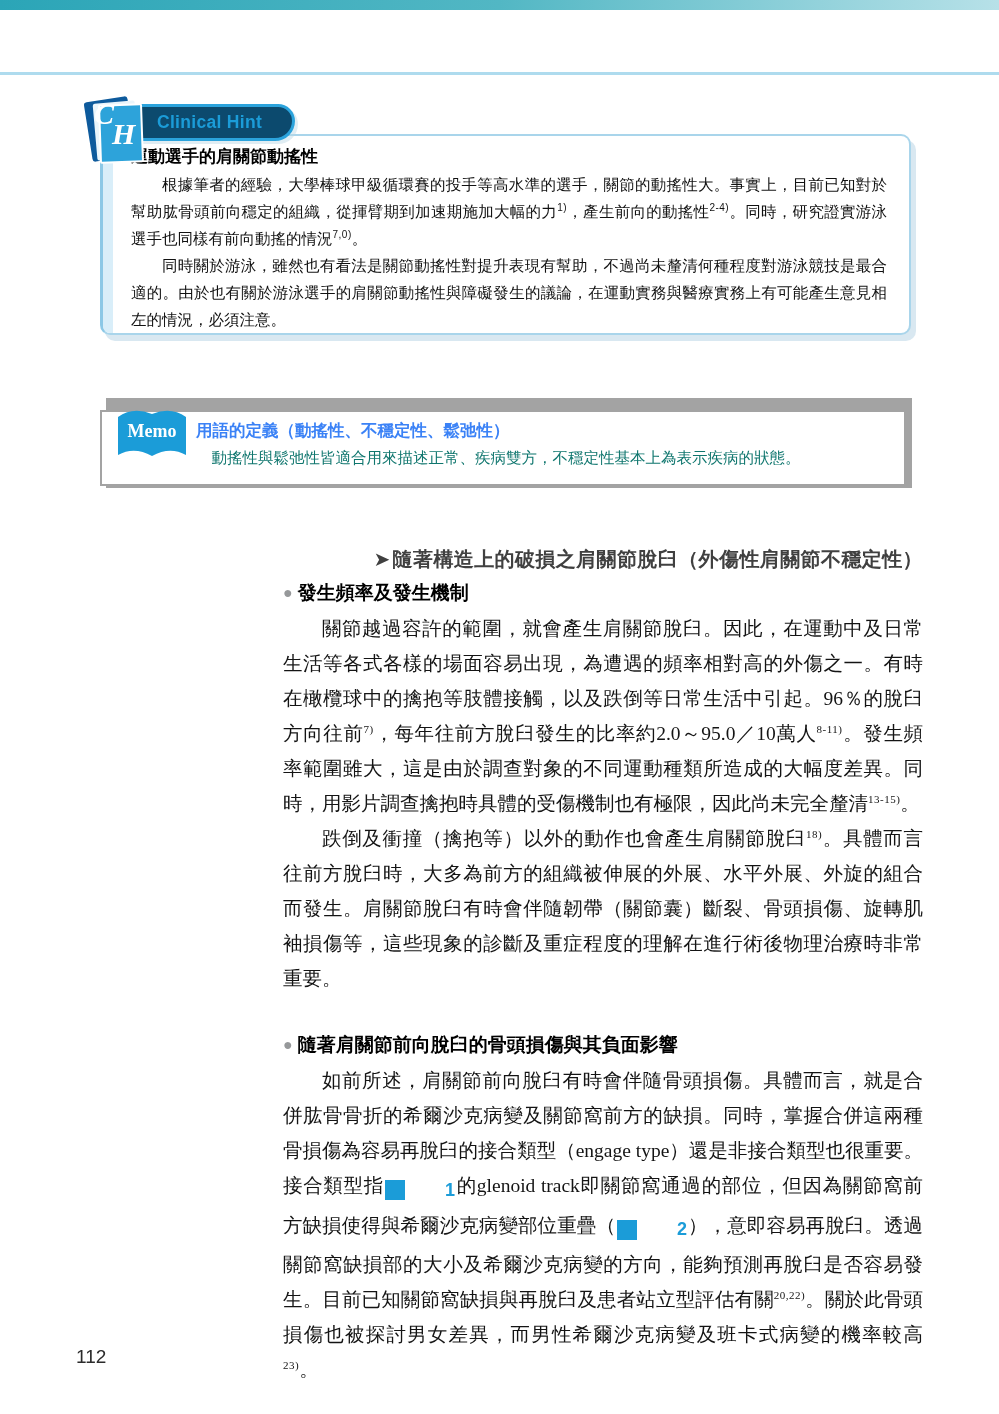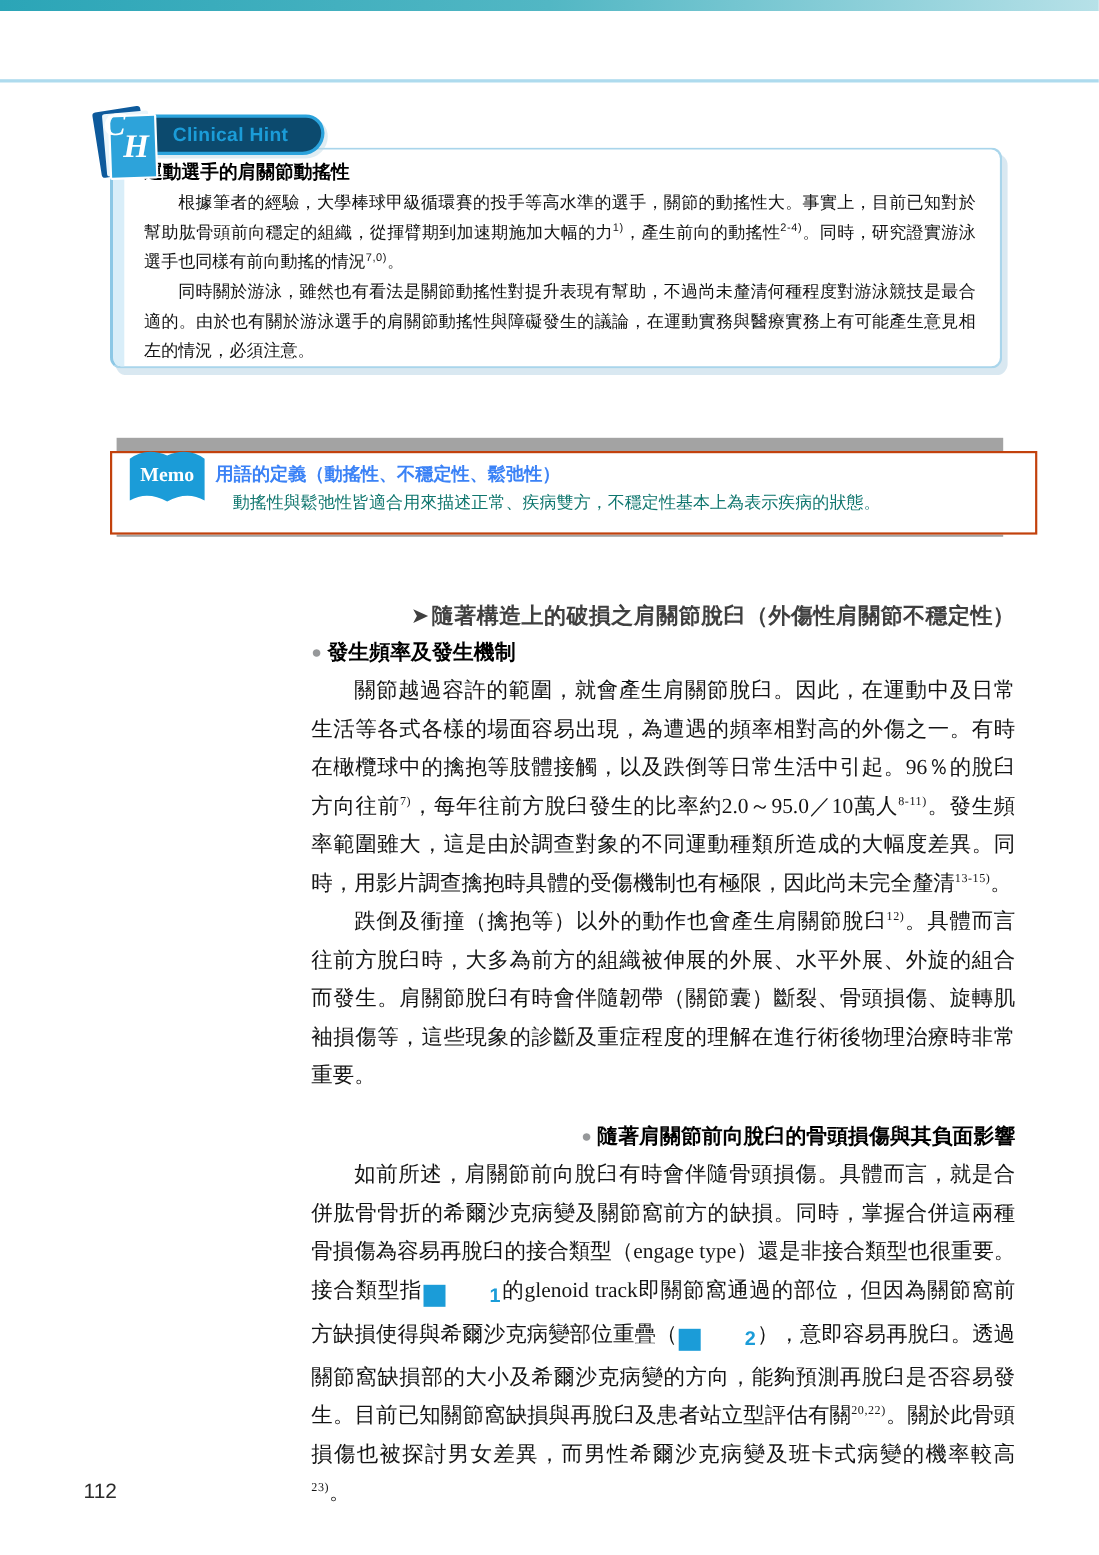--- a/index.html
+++ b/index.html
@@ -33,38 +33,38 @@
     border:2px solid #a9d5eb;border-left:3px solid #8cc8e6;border-radius:10px;
     box-shadow:5px 6px 0 rgba(186,214,229,.55);z-index:1;}
   .ch-box::before{content:"";position:absolute;left:0;top:0;bottom:0;width:10px;background:#d9eef9;border-radius:7px 0 0 7px;}
   .ch-box-inner{position:absolute;left:28px;right:22px;top:9px;}
   .ch-title{margin:0 0 3px;font-size:17px;font-weight:700;color:#000;}
   .ch-para{margin:0;font-size:15.5px;line-height:27px;text-indent:2em;text-align:justify;color:#111;}
   .ch-para sup.ref{font-size:10px;}
 
   
   .memo-shadow{position:absolute;left:106px;top:398px;width:806px;height:90px;background:#a3a3a3;}
-  .memo-box{position:absolute;left:100px;top:410px;width:802px;height:72px;background:#fff;border:2px solid #c2410c;padding-left:37px;}
+  .memo-box{position:absolute;left:100px;top:410px;width:802px;height:72px;background:#fff;border:2px solid #a3a3a3;}
   .memo-icon{position:absolute;left:12px;top:-8px;width:76px;height:64px;}
   .memo-icon svg{position:absolute;left:0;top:0;}
   .memo-icon .memo-label{position:absolute;left:0;top:17px;width:76px;text-align:center;color:#fff;
     font-family:"Liberation Serif","DejaVu Serif",serif;font-weight:700;font-size:18px;}
   .memo-content{position:absolute;left:94px;top:8px;right:14px;}
   .memo-title{margin:0;font-size:16.5px;font-weight:700;color:#3b82f6;}
   .memo-body{margin:4px 0 0;font-size:15.5px;line-height:24px;text-indent:1em;color:#0f766e;}
 
   
   .main-text{position:absolute;left:283px;top:546px;width:640px;color:#141414;}
   .sec-heading{margin:0 0 7px;color:#404040;font-size:20px;font-weight:700;letter-spacing:.4px;
     font-family:"Liberation Sans","DejaVu Sans",sans-serif;text-align:right;}
   .sec-heading .arrow{margin-right:2px;}
   .sub-heading{margin:0 0 5px;font-size:19px;font-weight:700;color:#000;
     font-family:"Liberation Serif","DejaVu Serif",serif;}
   .sub-heading .bullet{color:#96989a;font-size:16px;margin-right:5px;vertical-align:1px;}
-  .sub-heading.sub2{margin-top:24px;text-align:right;}
+  .sub-heading.sub2{margin-top:36px;}
   .body-para{margin:0;font-family:"Liberation Serif","DejaVu Serif",serif;
     font-size:19.5px;line-height:35px;text-indent:2em;text-align:justify;}
   sup.ref{font-size:11px;vertical-align:super;line-height:0;letter-spacing:.5px;}
 
   
   .figref{display:inline-flex;align-items:center;vertical-align:-3px;margin:0 1px;}
   .figbox{display:inline-block;width:20px;height:20px;background:#1b9cd8;color:#fff;
     font-family:"Liberation Sans","DejaVu Sans",sans-serif;font-size:15px;line-height:20px;text-align:center;}
   .fignum{color:#1b9cd8;font-weight:700;font-family:"Liberation Sans","DejaVu Sans",sans-serif;font-size:18px;margin-left:1px;}
 
@@ -109,21 +109,21 @@
       <p class="memo-body">動搖性與鬆弛性皆適合用來描述正常、疾病雙方，不穩定性基本上為表示疾病的狀態。</p>
     </div>
   </section>
 
   <section class="main-text">
     <h2 class="sec-heading"><span class="arrow">➤</span><span>隨著構造上的破損之肩關節脫臼（外傷性肩關節不穩定性）</span></h2>
 
     <h3 class="sub-heading"><span class="bullet">●</span><span>發生頻率及發生機制</span></h3>
 
     <p class="body-para">關節越過容許的範圍，就會產生肩關節脫臼。因此，在運動中及日常生活等各式各樣的場面容易出現，為遭遇的頻率相對高的外傷之一。有時在橄欖球中的擒抱等肢體接觸，以及跌倒等日常生活中引起。96％的脫臼方向往前<sup class="ref">7)</sup>，每年往前方脫臼發生的比率約2.0～95.0／10萬人<sup class="ref">8-11)</sup>。發生頻率範圍雖大，這是由於調查對象的不同運動種類所造成的大幅度差異。同時，用影片調查擒抱時具體的受傷機制也有極限，因此尚未完全釐清<sup class="ref">13-15)</sup>。</p>
-    <p class="body-para">跌倒及衝撞（擒抱等）以外的動作也會產生肩關節脫臼<sup class="ref">12)</sup>。具體而言往前方脫臼時，大多為前方的組織被伸展的外展、水平外展、外旋的組合而發生。肩關節脫臼有時會伴隨韌帶（關節囊）斷裂、骨頭損傷、旋轉肌袖損傷等，這些現象的診斷及重症程度的理解在進行術後物理治療時非常重要。</p>
+    <p class="body-para">跌倒及衝撞（擒抱等）以外的動作也會產生肩關節脫臼<sup class="ref">18)</sup>。具體而言往前方脫臼時，大多為前方的組織被伸展的外展、水平外展、外旋的組合而發生。肩關節脫臼有時會伴隨韌帶（關節囊）斷裂、骨頭損傷、旋轉肌袖損傷等，這些現象的診斷及重症程度的理解在進行術後物理治療時非常重要。</p>
 
     <h3 class="sub-heading sub2"><span class="bullet">●</span><span>隨著肩關節前向脫臼的骨頭損傷與其負面影響</span></h3>
 
     <p class="body-para">如前所述，肩關節前向脫臼有時會伴隨骨頭損傷。具體而言，就是合併肱骨骨折的希爾沙克病變及關節窩前方的缺損。同時，掌握合併這兩種骨損傷為容易再脫臼的接合類型（engage type）還是非接合類型也很重要。接合類型指<span class="figref">
           <span class="figbox">圖</span>
           <span class="fignum">1</span>
         </span>的glenoid track即關節窩通過的部位，但因為關節窩前方缺損使得與希爾沙克病變部位重疊（<span class="figref">
           <span class="figbox">圖</span>
           <span class="fignum">2</span>
         </span>），意即容易再脫臼。透過關節窩缺損部的大小及希爾沙克病變的方向，能夠預測再脫臼是否容易發生。目前已知關節窩缺損與再脫臼及患者站立型評估有關<sup class="ref">20,22)</sup>。關於此骨頭損傷也被探討男女差異，而男性希爾沙克病變及班卡式病變的機率較高<sup class="ref">23)</sup>。</p>

